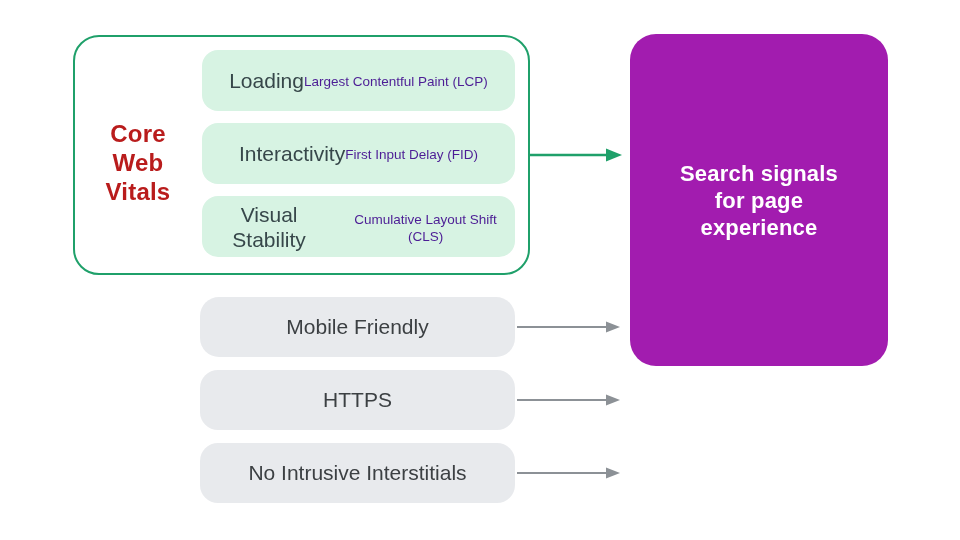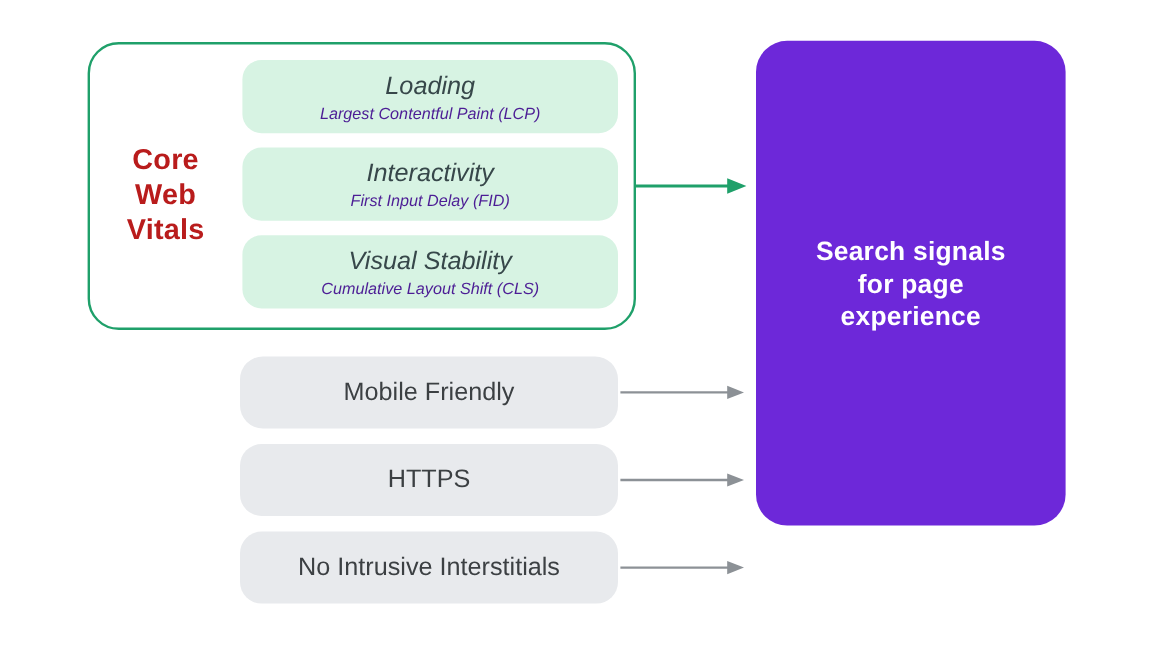--- a/index.html
+++ b/index.html
@@ -41,25 +41,24 @@
   }
   
   .metric-card {
     position: absolute;
     left: 202px;
     width: 313px;
     height: 61px;
     background: #D7F3E3;
     border-radius: 16px;
     display: flex;
-    flex-direction: column;
+    flex-direction: row;
     align-items: center;
     justify-content: center;
     text-align: center;
-    font-style: italic;
   }
   .metric-card.c1 { top: 50px; }
   .metric-card.c2 { top: 123px; }
   .metric-card.c3 { top: 196px; }
   .metric-title {
     font-size: 21px;
     font-weight: 500;
     color: #37474A;
     line-height: 25px;
   }
@@ -88,22 +87,22 @@
   }
   .signal-pill.p1 { top: 297px; border-radius: 19px; }
   .signal-pill.p2 { top: 370px; }
   .signal-pill.p3 { top: 443px; }
   
   .result-box {
     position: absolute;
     left: 630px;
     top: 34px;
     width: 258px;
-    height: 404px;
-    background: #6d28d9;
+    height: 332px;
+    background: #a21caf;
     border-radius: 26px;
     display: flex;
     align-items: center;
     justify-content: center;
   }
   .result-label {
     text-align: center;
     color: #ffffff;
     font-size: 22px;
     font-weight: 700;

